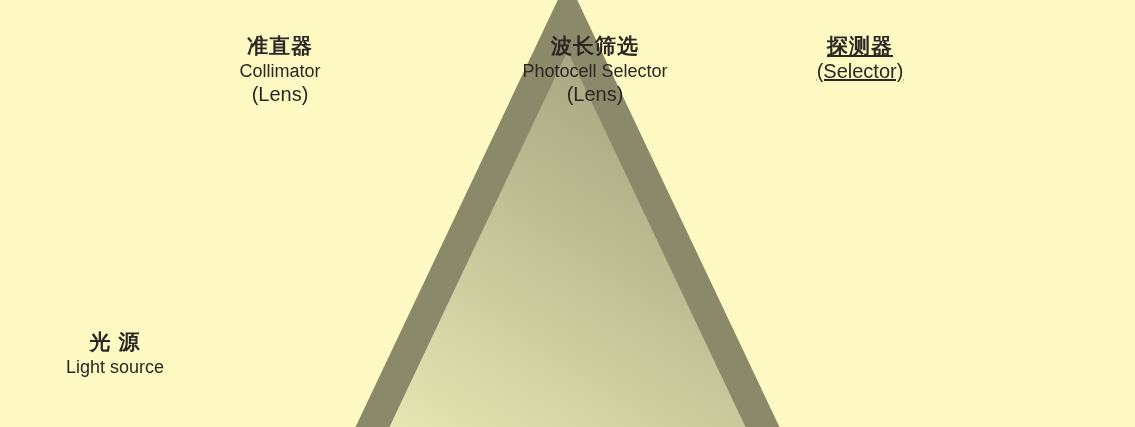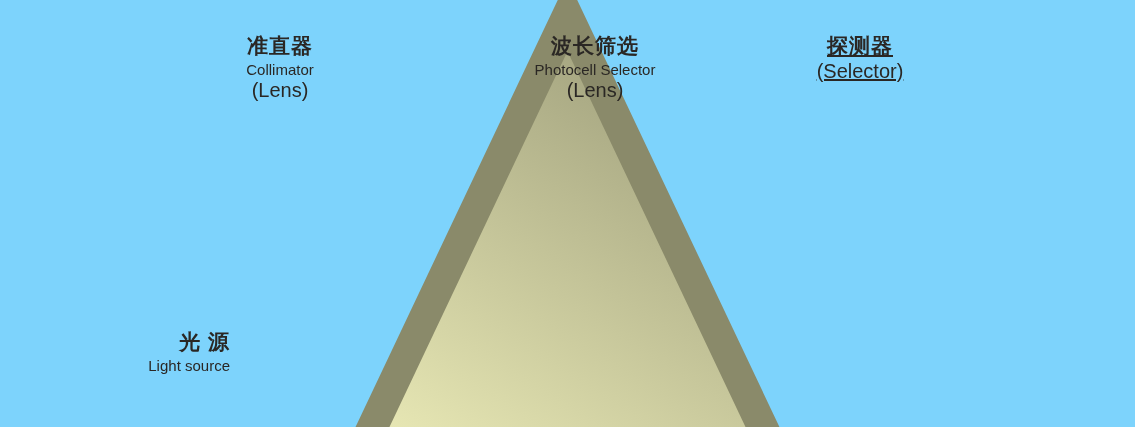--- a/index.html
+++ b/index.html
@@ -11,55 +11,55 @@
     width: 1135px;
     height: 427px;
     font-family: "Liberation Sans", sans-serif;
     color: #231f20;
     overflow: hidden;
   }
   #stage {
     position: relative;
     width: 1135px;
     height: 427px;
-    background: #7dd3fc;
+    background: #fef9c3;
   }
 
   
   .label {
     position: absolute;
     text-align: center;
     line-height: 1.18;
     color: #2a2724;
   }
   .label .cn {
     font-weight: bold;
     font-size: 21px;
     letter-spacing: 1px;
     display: block;
     white-space: nowrap;
   }
   .label .en {
-    font-size: 15px;
+    font-size: 18px;
     display: block;
     white-space: nowrap;
     margin-top: 2px;
   }
   .label .sub {
     font-size: 20px;
     display: block;
     white-space: nowrap;
     margin-top: 1px;
   }
 
   .lbl-collimator { left: 150px;  top: 34px;  width: 260px; }
   .lbl-selector   { left: 450px;  top: 34px;  width: 290px; }
   .lbl-detector   { left: 740px;  top: 34px;  width: 240px; text-decoration: underline; }
 
-  .lbl-light      { left: 0px;    top: 330px; width: 230px; text-align: right; }
+  .lbl-light      { left: 0px;    top: 330px; width: 230px; }
   .lbl-mono       { left: 320px;  top: 296px; width: 240px; }</style>
 </head>
 <body>
 
 <div id="stage">
 
   
   <div class="label lbl-collimator">
     <span class="cn">准直器</span>
     <span class="en">Collimator</span>

